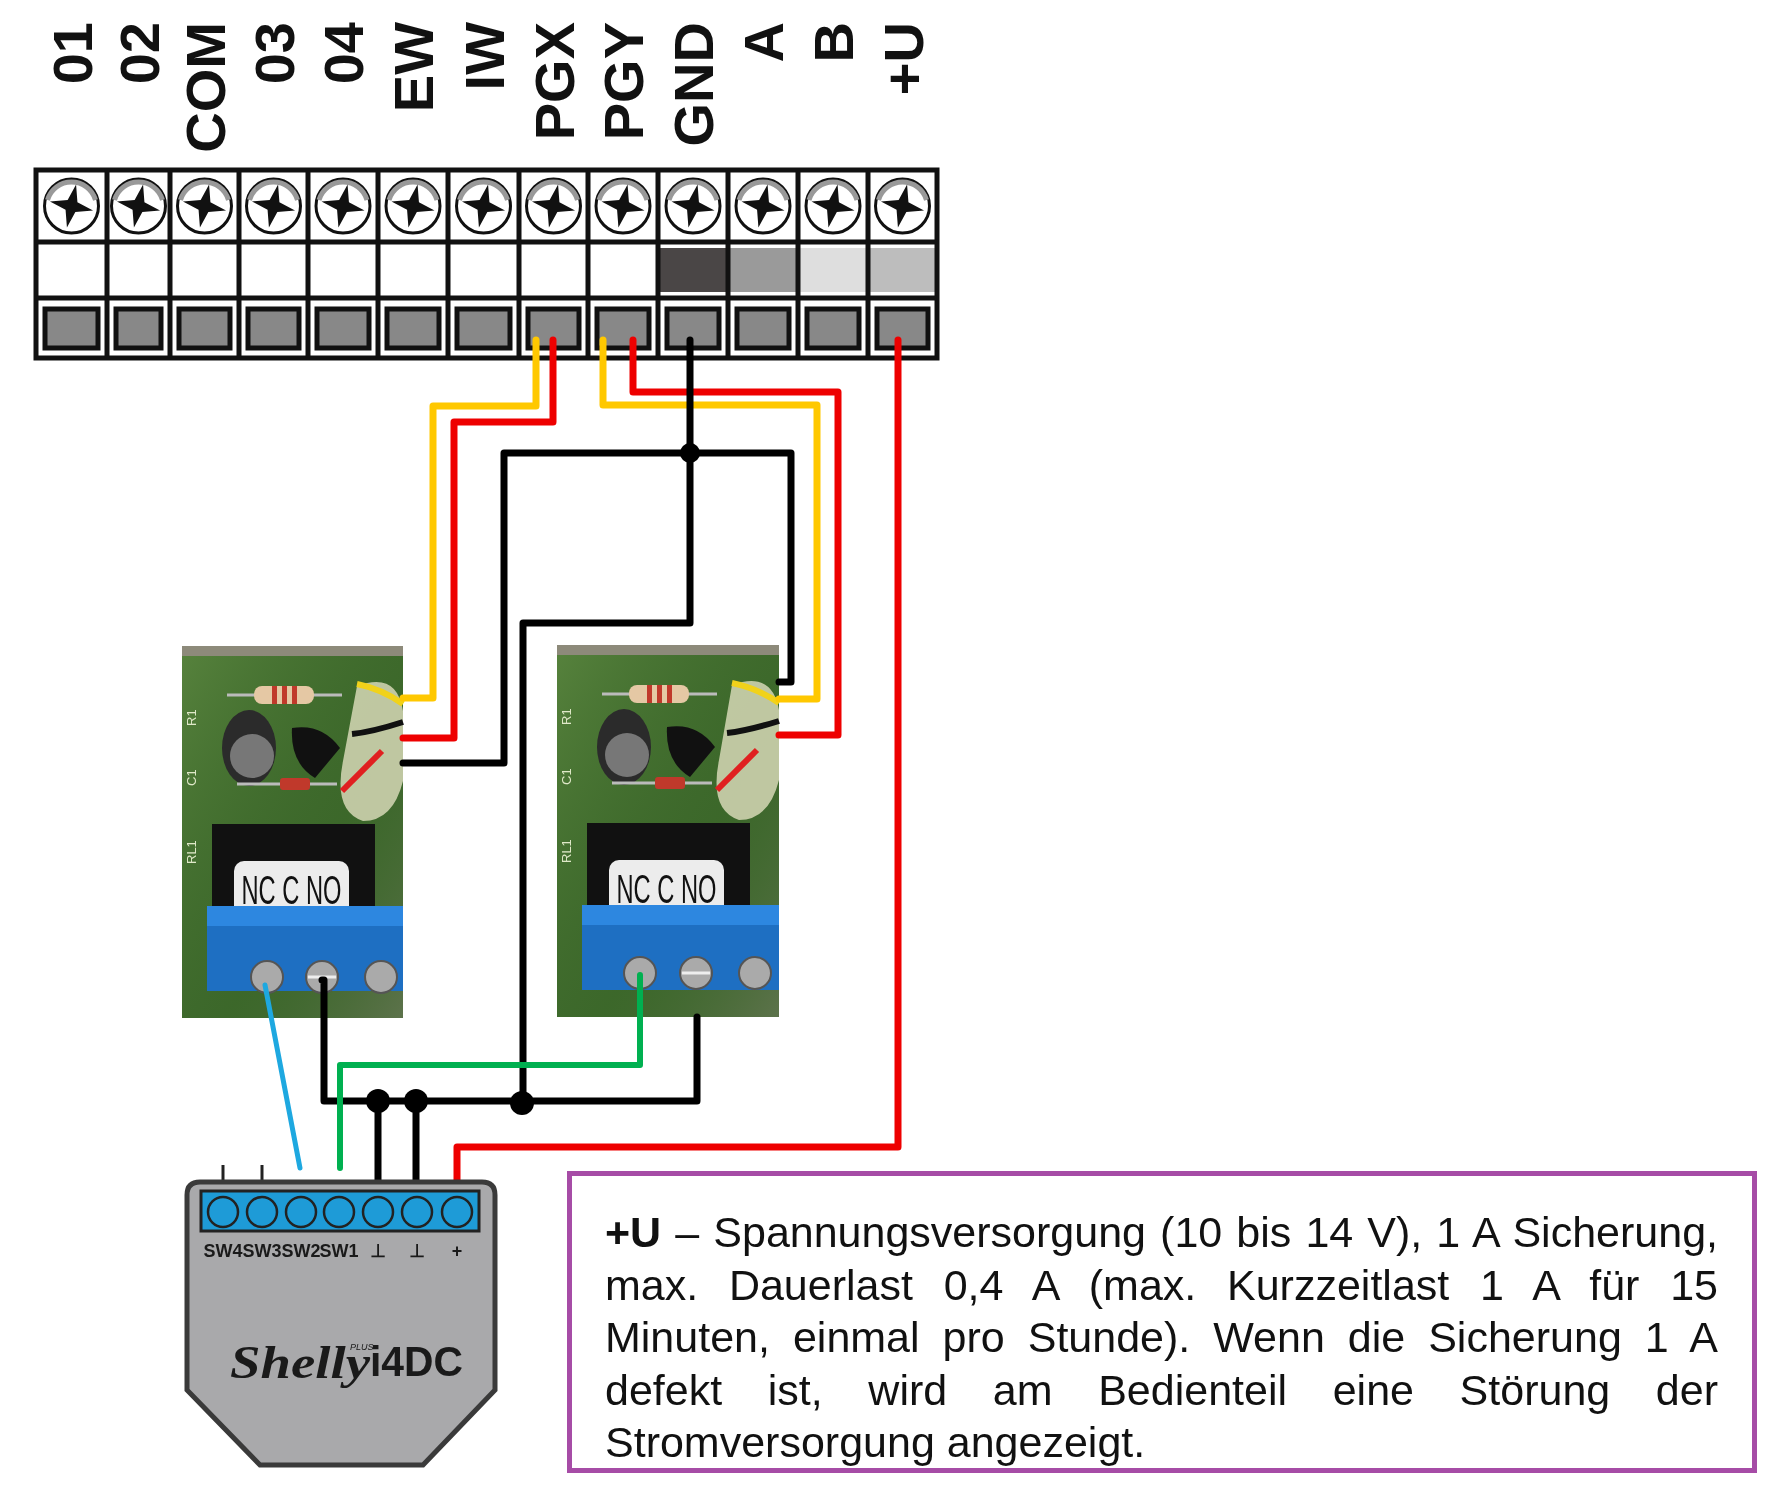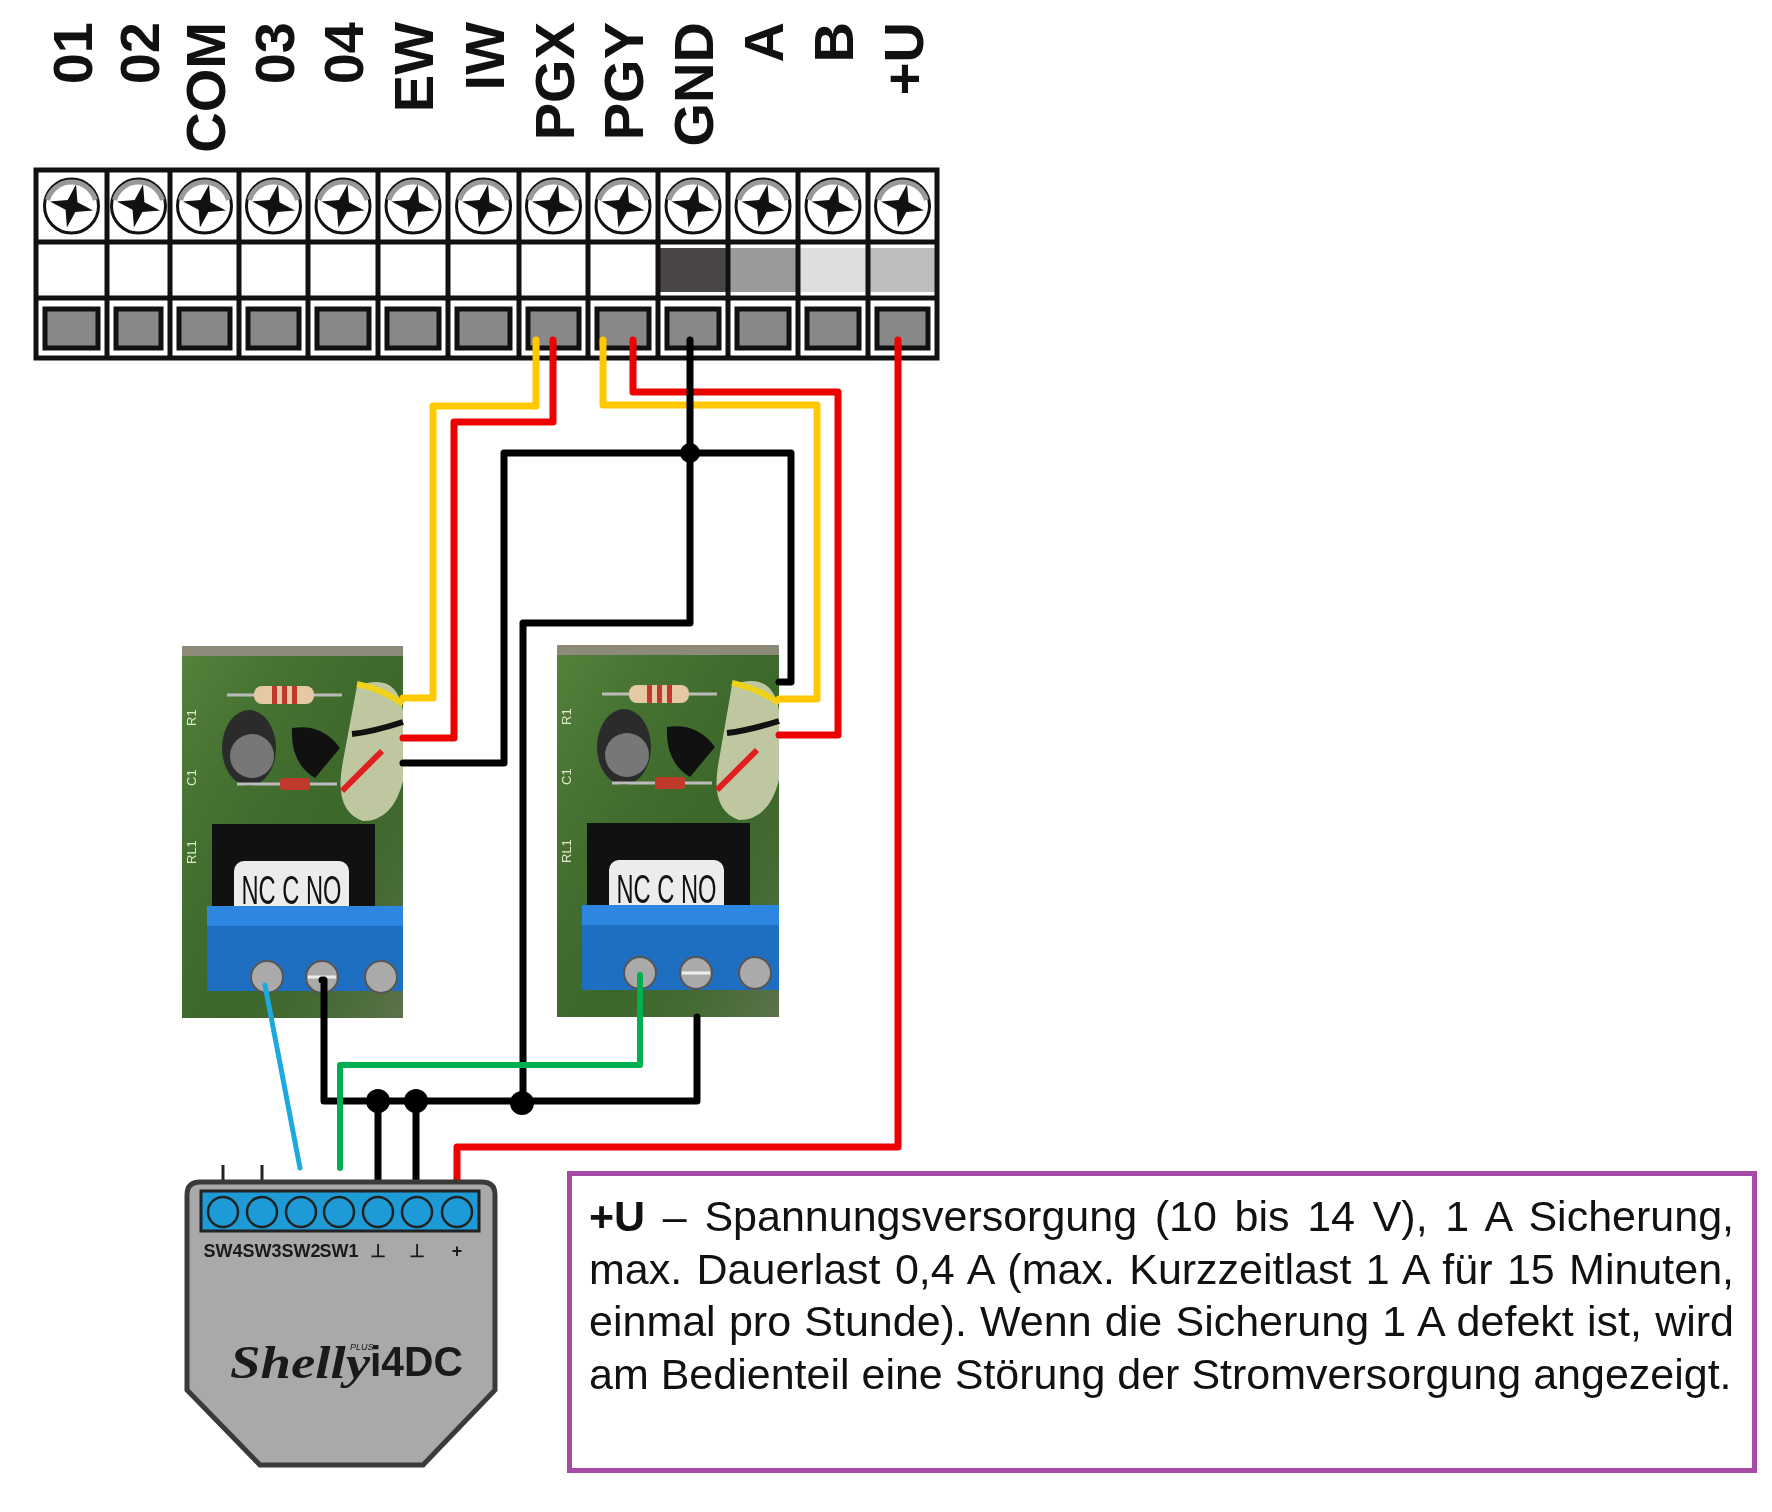--- a/index.html
+++ b/index.html
@@ -6,21 +6,21 @@
   body{width:1772px;height:1512px;position:relative;overflow:hidden;font-family:"Liberation Sans",sans-serif;}
   svg#diagram{position:absolute;left:0;top:0;}
   .term-label{font-family:"Liberation Sans",sans-serif;font-weight:bold;font-size:56px;fill:#111;}
   .relay-text{font-family:"Liberation Sans",sans-serif;font-size:13px;fill:#dfe8c8;}
   .relay-plate-text{font-family:"Liberation Sans",sans-serif;font-size:40px;fill:#111;}
   .shelly-term{font-family:"Liberation Sans",sans-serif;font-weight:bold;font-size:18px;fill:#1a1a1a;}
   .shelly-logo{font-family:"Liberation Serif",serif;font-style:italic;font-weight:bold;font-size:46px;fill:#1a1a1a;}
   .shelly-model{font-family:"Liberation Sans",sans-serif;font-weight:bold;font-size:42px;fill:#1a1a1a;}
   .shelly-plus{font-family:"Liberation Sans",sans-serif;font-style:italic;font-size:9px;fill:#1a1a1a;}
   #note{position:absolute;left:567px;top:1171px;width:1190px;height:302px;box-sizing:border-box;border:5px solid #a64ca6;padding:14px 18px 0 17px;}
-  #note p{margin:0;font-family:"Liberation Sans",sans-serif;font-size:43px;line-height:52.5px;text-align:justify;color:#111;}
+  #note p{margin:16px;font-family:"Liberation Sans",sans-serif;font-size:43px;line-height:52.5px;text-align:justify;color:#111;}
   #note b{font-weight:bold;}
 </style>
 </head>
 <body>
 
 <svg id="diagram" width="1772" height="1512" viewBox="0 0 1772 1512" xmlns="http://www.w3.org/2000/svg">
 
   <g id="term-labels">
       <text class="term-label" text-anchor="end" transform="translate(91.5,22) rotate(-90)">01</text>
       <text class="term-label" text-anchor="end" transform="translate(158.5,22) rotate(-90)">02</text>

